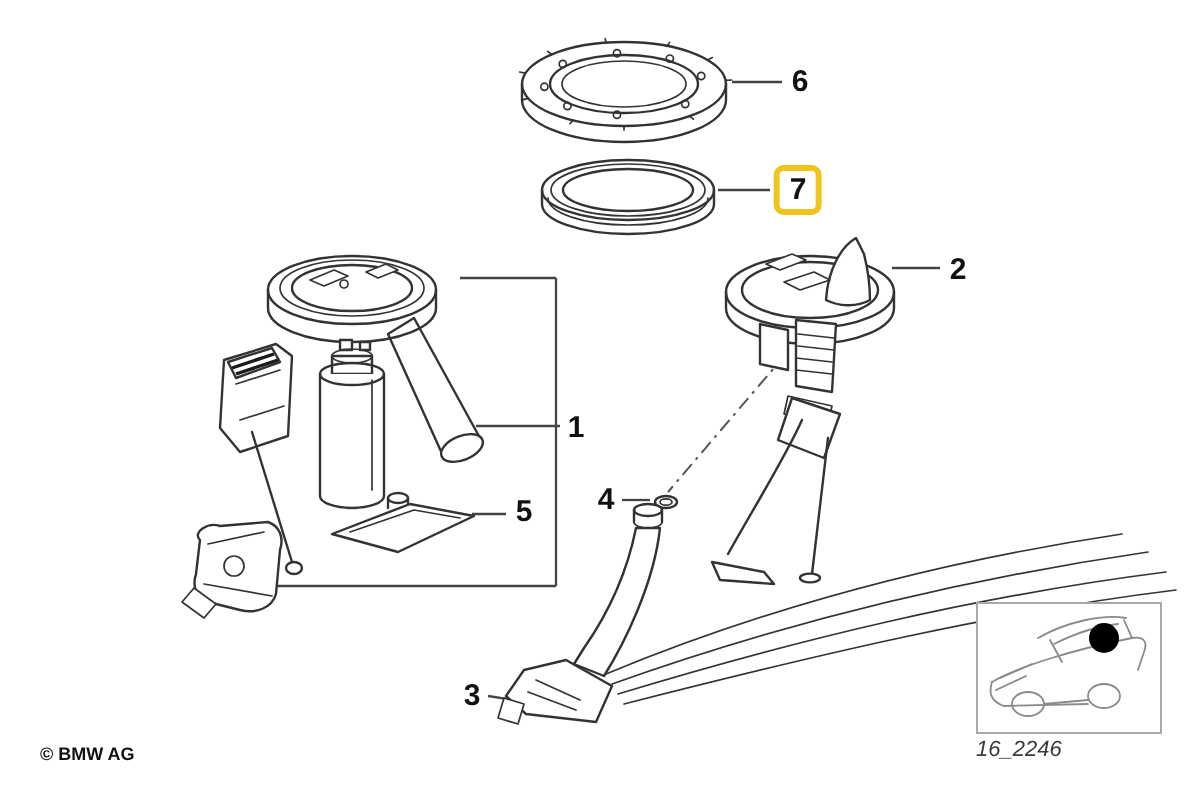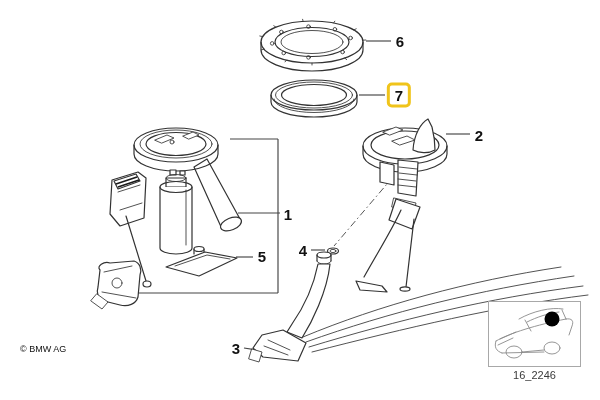--- a/index.html
+++ b/index.html
@@ -17,32 +17,32 @@
   .co{
     position:absolute;transform:translate(-50%,-50%);
     font-size:15px;font-weight:bold;color:#111;line-height:1;
     letter-spacing:0;user-select:none;
   }
   .co.hl{
     border:3px solid #F0C41B;border-radius:5px;background:#fff;
     padding:2px 5px 2px 5px;
   }
   .footer-copy{
-    position:absolute;left:20px;top:344px;font-size:9px;font-weight:normal;color:#111;
+    position:absolute;left:20px;top:372px;font-size:9px;font-weight:bold;color:#111;
   }
   .footer-title{
     position:absolute;left:6px;top:377px;font-size:15px;color:#111;letter-spacing:0.2px;
   }
   .locator{
     position:absolute;left:488px;top:301px;width:93px;height:66px;
     border:1px solid #a8a8a8;background:#fff;box-sizing:border-box;
   }
   .locator-caption{
-    position:absolute;left:488px;top:369px;width:93px;text-align:center;
-    font-size:11px;color:#3a3a3a;
+    position:absolute;left:488px;top:369px;width:93px;
+    font-size:11px;color:#3a3a3a;font-style:italic;
   }
 </style>
 </head>
 <body>
 
 <div id="stage">
 
   <svg id="artwork" width="600" height="400" viewBox="0 0 600 400">
 
     <g>

